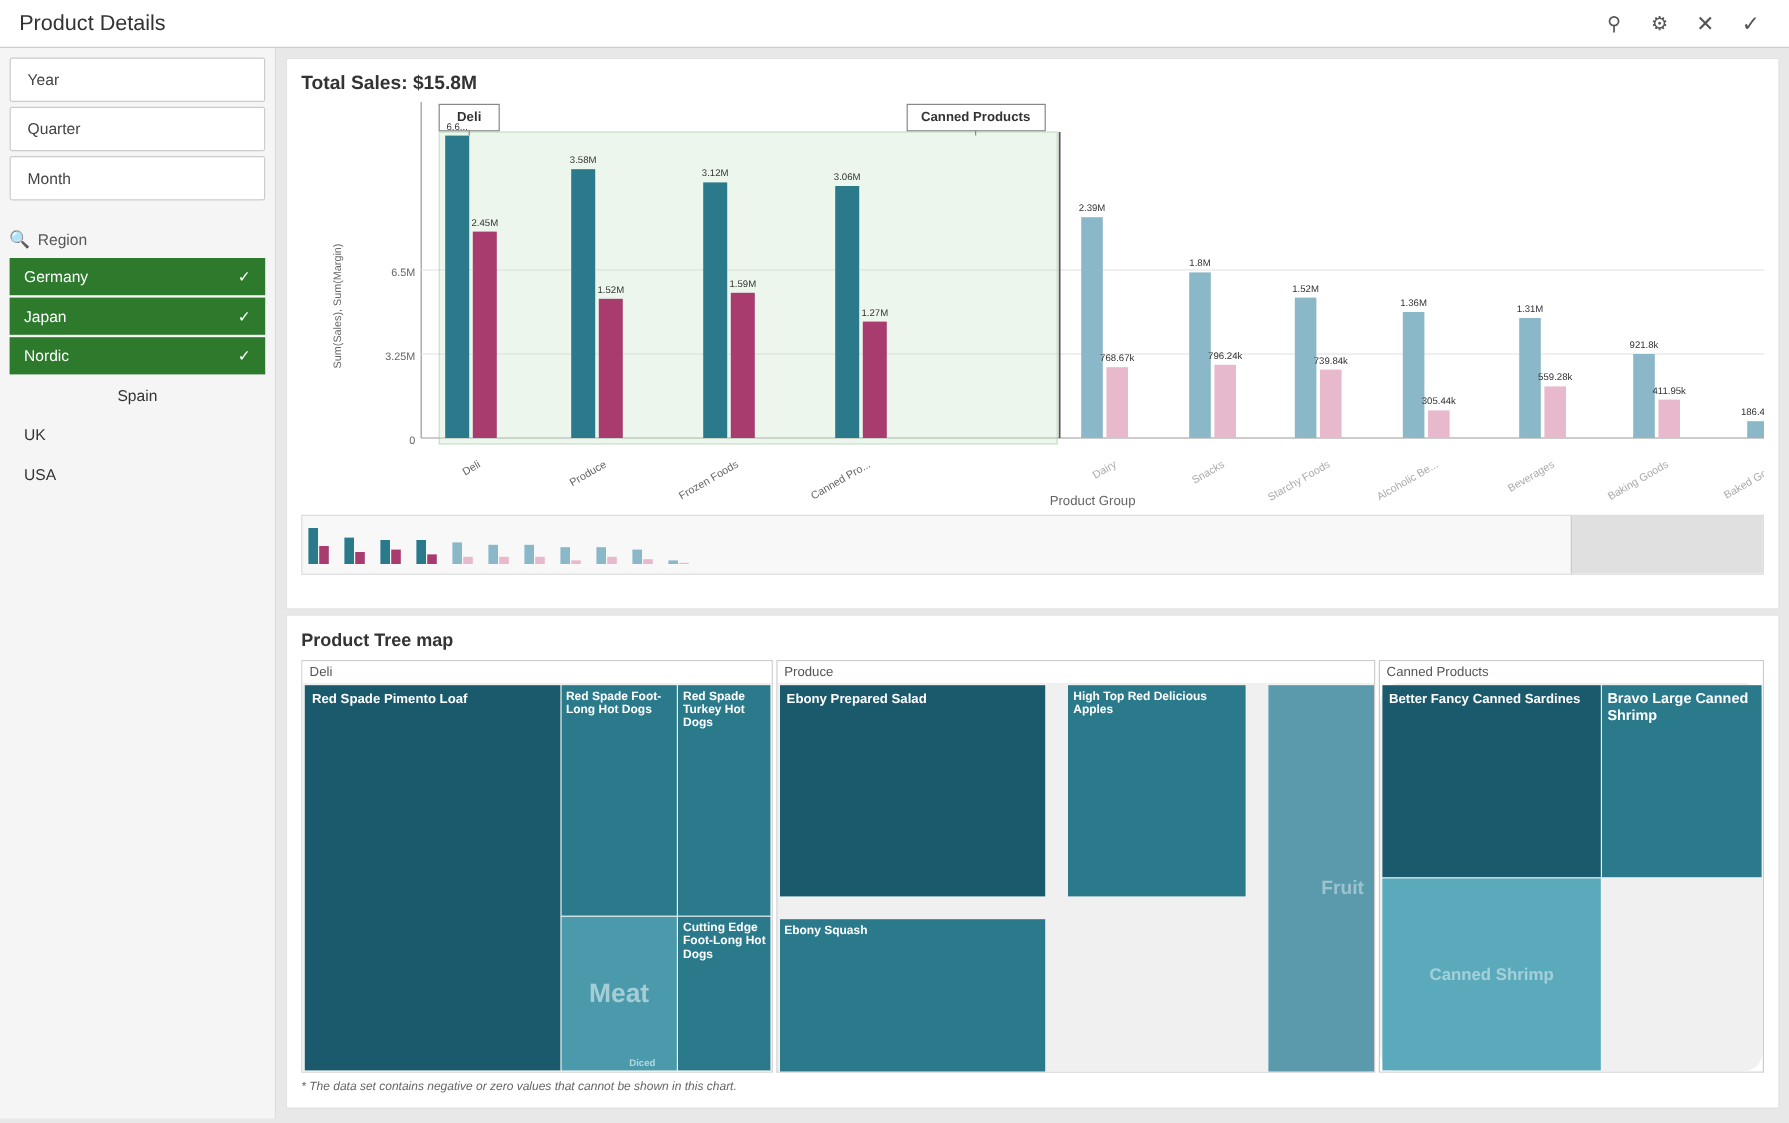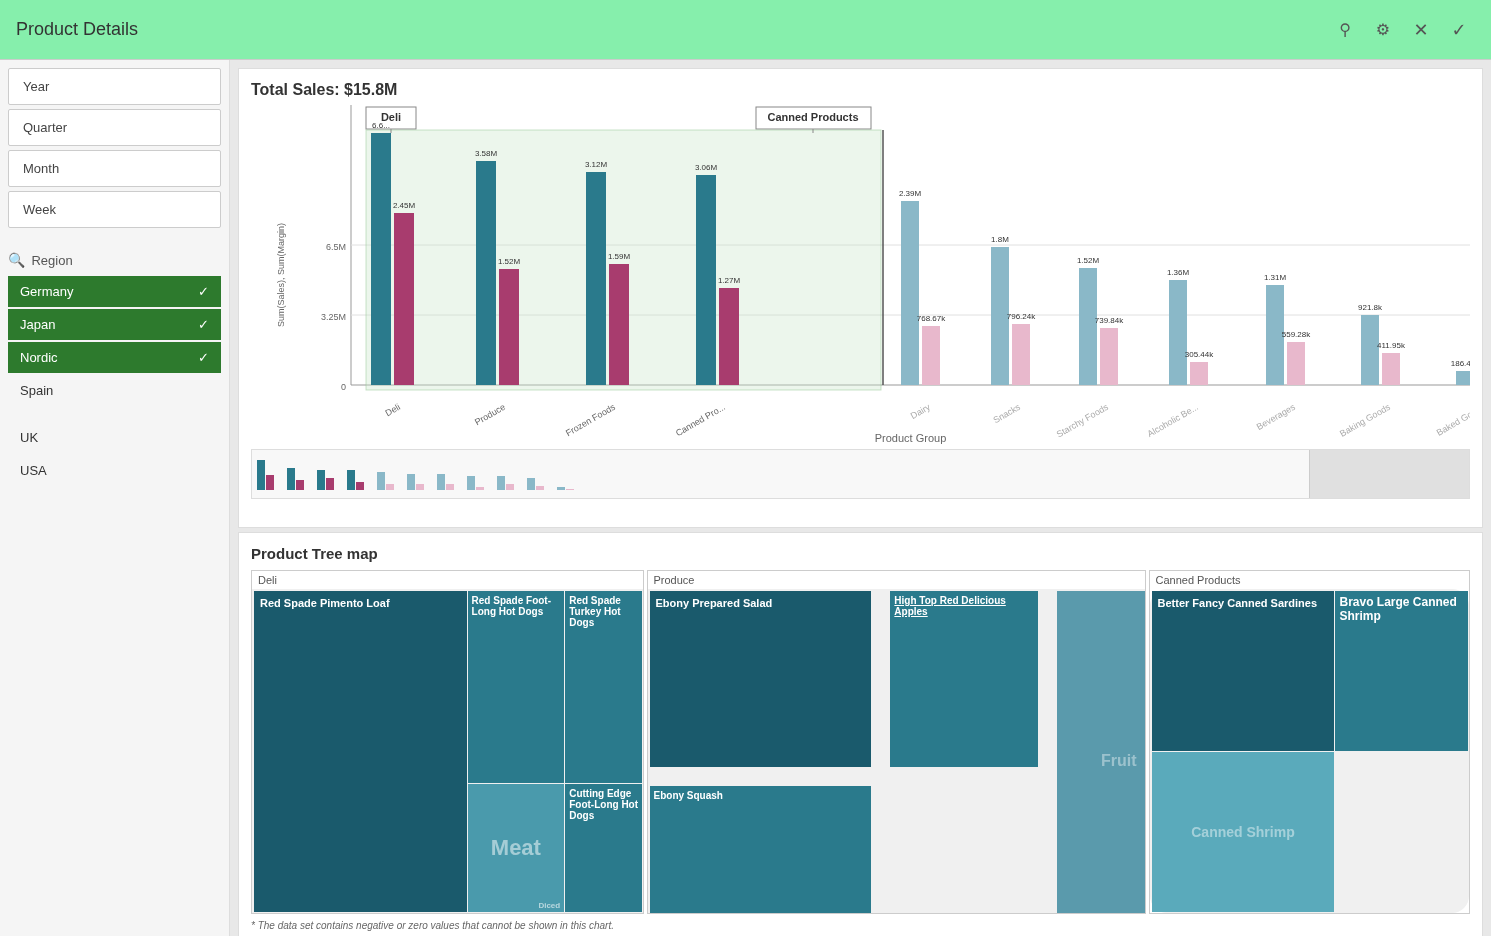--- a/index.html
+++ b/index.html
@@ -1,59 +1,58 @@
 <!DOCTYPE html>
 <html><head>
   <meta charset="utf-8">
   <style>
     * { box-sizing: border-box; margin: 0; padding: 0; }
     body { font-family: 'Segoe UI', Arial, sans-serif; background: #e8e8e8; font-size: 12px; color: #333; width: 1491px; height: 936px; overflow: hidden; }
   </style>
 </head>
 <body>
 
-<div style="display:flex; justify-content:space-between; align-items:center; padding:8px 16px; background:#86efac; border-bottom:1px solid #ccc; height:60px;">
+<div style="display:flex; justify-content:space-between; align-items:center; padding:8px 16px; background:#ffffff; border-bottom:1px solid #ccc; height:40px;">
   <span style="font-size:18px; font-weight:400; color:#333;">Product Details</span>
   <div style="display:flex; gap:6px;">
     <button style="width:32px;height:32px;background:transparent;border:none;cursor:pointer;font-size:16px;color:#555;display:flex;align-items:center;justify-content:center;">⚲</button>
     <button style="width:32px;height:32px;background:transparent;border:none;cursor:pointer;font-size:16px;color:#555;display:flex;align-items:center;justify-content:center;">⚙</button>
     <button style="width:32px;height:32px;background:transparent;border:none;cursor:pointer;font-size:18px;color:#555;display:flex;align-items:center;justify-content:center;">✕</button>
     <button style="width:32px;height:32px;background:transparent;border:none;cursor:pointer;font-size:18px;color:#555;display:flex;align-items:center;justify-content:center;">✓</button>
   </div>
 </div>
 
 <div style="display:flex; height:892px;">
 
   <div style="width:230px; background:#f5f5f5; border-right:1px solid #ddd; display:flex; flex-direction:column;">
 
     <div style="padding:8px;">
       <div style="padding:10px 14px; background:white; border:1px solid #ccc; margin-bottom:4px; cursor:pointer; font-size:13px; color:#444; border-radius:2px;">Year</div>
       <div style="padding:10px 14px; background:white; border:1px solid #ccc; margin-bottom:4px; cursor:pointer; font-size:13px; color:#444; border-radius:2px;">Quarter</div>
       <div style="padding:10px 14px; background:white; border:1px solid #ccc; margin-bottom:4px; cursor:pointer; font-size:13px; color:#444; border-radius:2px;">Month</div>
-      <div style="padding:10px 14px; background:white; border:1px solid #ccc; margin-bottom:4px; cursor:pointer; font-size:13px; color:#444; border-radius:2px;">Week</div>
     </div>
 
     <div style="padding:8px; flex:1;">
       <div style="display:flex; align-items:center; gap:6px; padding:4px 0 8px 0; font-size:13px; color:#555;">
         <span style="font-size:14px;">🔍</span>
         <span>Region</span>
       </div>
       <div style="padding:8px 12px; background:#2d7a2d; color:white; font-size:13px; display:flex; justify-content:space-between; align-items:center; cursor:pointer; margin-bottom:2px;gap:47px;">
         <span>Germany</span>
         <span>✓</span>
       </div>
       <div style="padding:8px 12px; background:#2d7a2d; color:white; font-size:13px; display:flex; justify-content:space-between; align-items:center; cursor:pointer; margin-bottom:2px;">
         <span>Japan</span>
         <span>✓</span>
       </div>
       <div style="padding:8px 12px; background:#2d7a2d; color:white; font-size:13px; display:flex; justify-content:space-between; align-items:center; cursor:pointer; margin-bottom:2px;">
         <span>Nordic</span>
         <span>✓</span>
       </div>
-      <div style="padding:8px 12px; color:#333; font-size:13px; cursor:pointer; margin-bottom:16px;">
+      <div style="padding:8px 12px; color:#333; font-size:13px; cursor:pointer; margin-bottom:2px;text-align:center;">
         <span>Spain</span>
       </div>
       <div style="padding:8px 12px; color:#333; font-size:13px; cursor:pointer; margin-bottom:2px;">
         <span>UK</span>
       </div>
       <div style="padding:8px 12px; color:#333; font-size:13px; cursor:pointer; margin-bottom:2px;">
         <span>USA</span>
       </div>
     </div>
   </div>
@@ -206,31 +205,31 @@
           <div style="font-size:11px; color:#555; padding:3px 6px; background:rgba(255,255,255,0.85); z-index:2; position:relative;">Deli</div>
           <div style="flex:1; display:grid; grid-template-columns:55% 25% 20%; grid-template-rows:60% 40%; gap:1px; padding:2px; background:#f0f0f0;">
 
             <div style="background:#2a7a8c; color:white; padding:4px; font-size:10px; font-weight:600;">Red Spade Foot-Long Hot Dogs</div>
 
             <div style="grid-row:1/3; background:#1a5a6c; color:white; padding:6px; font-size:11px; font-weight:600; display:flex; align-items:flex-start;">Red Spade Pimento Loaf</div>
             <div style="background:#2a7a8c; color:white; padding:4px; font-size:10px; font-weight:600;">Red Spade Turkey Hot Dogs</div>
 
             <div style="background:#4a9aac; color:rgba(255,255,255,0.5); font-size:22px; font-weight:700; display:flex; align-items:center; justify-content:center; position:relative; grid-column:2/3; grid-row:2/3;">
               Meat
-              <div style="position:absolute; bottom:2px; right:4px; font-size:8px; color:rgba(255,255,255,0.6);">Diced</div>
+              <div style="position:absolute; bottom:2px; right:18px; font-size:8px; color:rgba(255,255,255,0.6);">Diced</div>
             </div>
             <div style="background:#2a7a8c; color:white; padding:4px; font-size:10px; font-weight:600; grid-column:3/4; grid-row:2/3;">Cutting Edge Foot-Long Hot Dogs</div>
           </div>
         </div>
 
         <div style="flex:2.8; border:1px solid #ccc; position:relative; overflow:hidden; display:flex; flex-direction:column;">
           <div style="font-size:11px; color:#555; padding:3px 6px; background:rgba(255,255,255,0.85); z-index:2;">Produce</div>
           <div style="flex:1; display:grid; grid-template-columns:45% 30% 25%; grid-template-rows:55% 45%; gap:19px; padding:2px; background:#f0f0f0;">
             <div style="background:#1a5a6c; color:white; padding:6px; font-size:11px; font-weight:600;">Ebony Prepared Salad</div>
-            <div style="background:#2a7a8c; color:white; padding:4px; font-size:10px; font-weight:600;text-decoration:underline;">High Top Red Delicious Apples</div>
+            <div style="background:#2a7a8c; color:white; padding:4px; font-size:10px; font-weight:600;">High Top Red Delicious Apples</div>
             <div style="background:#5a9aac; color:rgba(255,255,255,0.4); font-size:16px; font-weight:700; display:flex; align-items:center; justify-content:center; grid-row:1/3; grid-column:3/4;">Fruit</div>
             <div style="background:#2a7a8c; color:white; padding:4px; font-size:10px; font-weight:600;">Ebony Squash</div>
           </div>
         </div>
 
         <div style="flex:1.8; border:1px solid #ccc; position:relative; overflow:hidden; display:flex; flex-direction:column;">
           <div style="font-size:11px; color:#555; padding:3px 6px; background:rgba(255,255,255,0.85); z-index:2;">Canned Products</div>
           <div style="flex:1; display:grid; grid-template-columns:58% 42%; grid-template-rows:50% 50%; gap:1px; padding:2px; background:#f0f0f0;border-radius:17px;">
             <div style="grid-row:1/2; background:#1a5a6c; color:white; padding:6px; font-size:11px; font-weight:600;">Better Fancy Canned Sardines</div>
             <div style="background:#2a7a8c; color:white; padding:4px; font-size:12px; font-weight:600;">Bravo Large Canned Shrimp</div>

